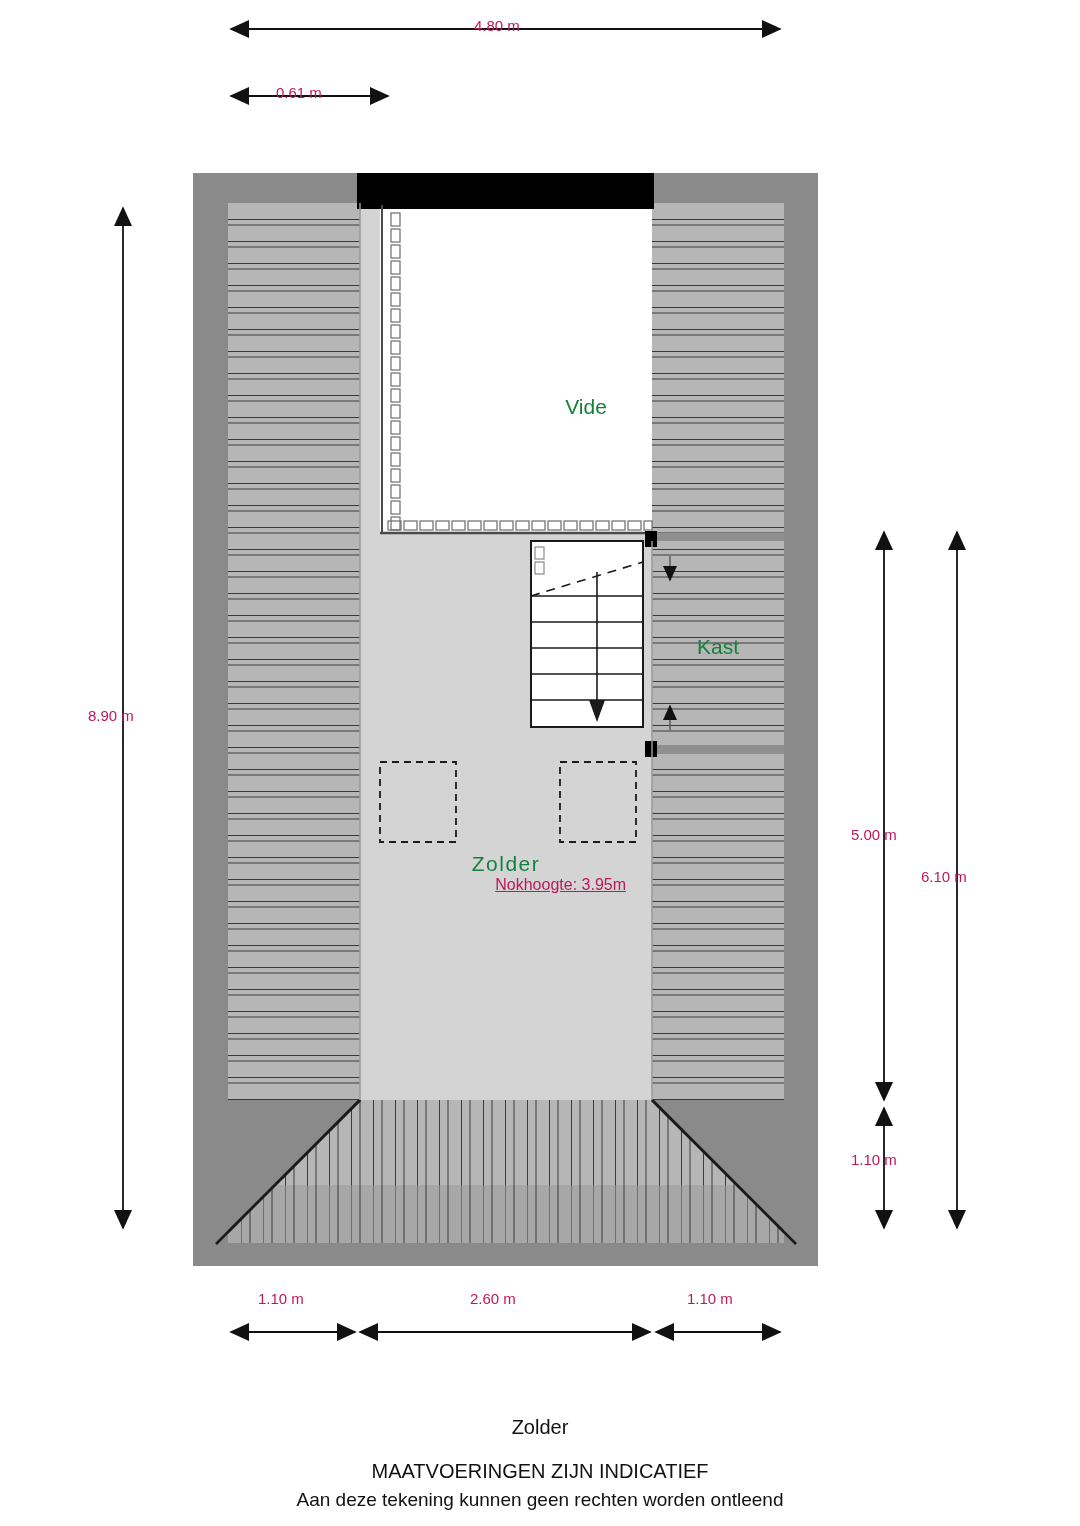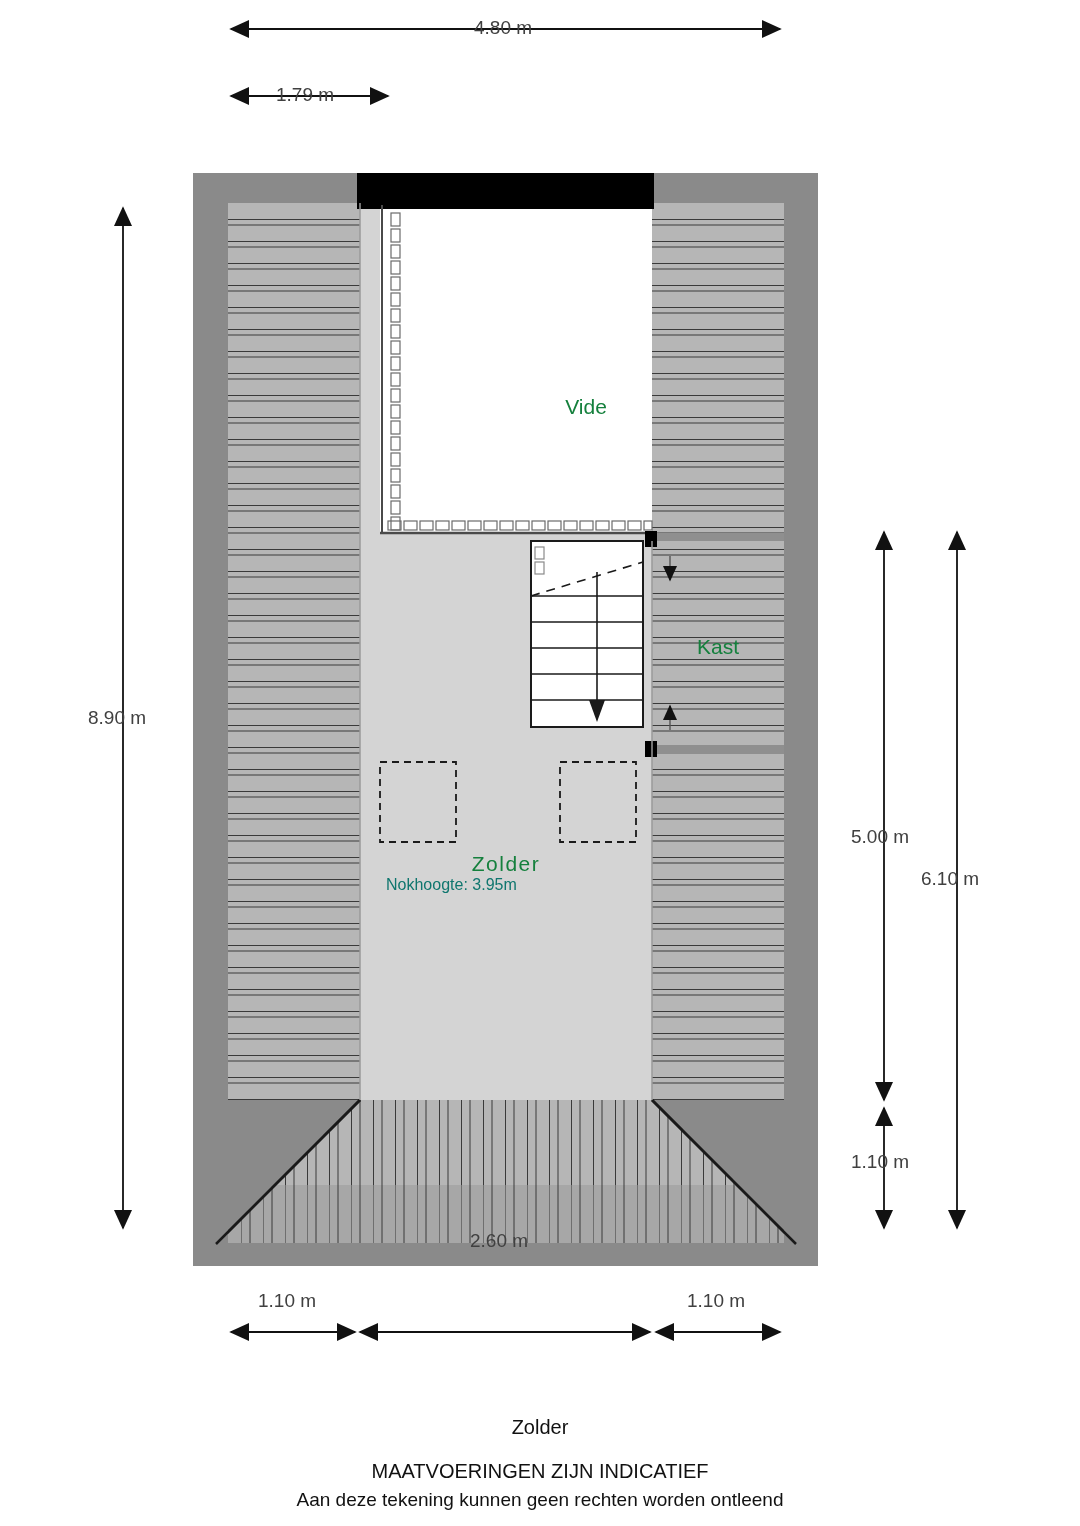--- a/index.html
+++ b/index.html
@@ -16,38 +16,39 @@
     overflow: hidden;
   }
   .stage {
     position: absolute;
     left: 0; top: 0;
     width: 1080px;
     height: 1526px;
   }
   .dimlabel {
     position: absolute;
-    font-size: 19px;
-    color: #404040;
+    font-size: 15px;
+    color: #be185d;
     white-space: nowrap;
   }
   .roomlabel {
     position: absolute;
     font-size: 21px;
     color: #15803d;
     white-space: nowrap;
     text-align: center;
   }
   .roomlabel.spaced { letter-spacing: 1.5px; }
   .sublabel {
     position: absolute;
     font-size: 16px;
-    color: #0f766e;
+    color: #be185d;
     white-space: nowrap;
-    text-align: left;
+    text-align: right;
+    text-decoration: underline;
   }
   .footer {
     position: absolute;
     width: 100%;
     text-align: center;
     font-size: 20px;
     color: #111;
   }
   .footer.small { font-size: 19px; }
   svg { display: block; }
@@ -301,30 +302,30 @@
     <line x1="884" y1="1108" x2="884" y2="1228" stroke="#111" stroke-width="1.8" marker-start="url(#arrowStart)" marker-end="url(#arrowEnd)"></line>
 
     <line x1="957" y1="532" x2="957" y2="1228" stroke="#111" stroke-width="1.8" marker-start="url(#arrowStart)" marker-end="url(#arrowEnd)"></line>
 
     <line x1="231" y1="1332" x2="355" y2="1332" stroke="#111" stroke-width="1.8" marker-start="url(#arrowStart)" marker-end="url(#arrowEnd)"></line>
     <line x1="360" y1="1332" x2="650" y2="1332" stroke="#111" stroke-width="1.8" marker-start="url(#arrowStart)" marker-end="url(#arrowEnd)"></line>
     <line x1="656" y1="1332" x2="780" y2="1332" stroke="#111" stroke-width="1.8" marker-start="url(#arrowStart)" marker-end="url(#arrowEnd)"></line>
   </svg>
 
   <div class="dimlabel" style="left:474px; top:17px;">4.80 m</div>
-  <div class="dimlabel" style="left:276px; top:84px;">1.79 m</div>
+  <div class="dimlabel" style="left:276px; top:84px;">0.61 m</div>
 
   <div class="dimlabel" style="left:88px; top:707px;">8.90 m</div>
 
   <div class="dimlabel" style="left:851px; top:806px;margin-top:20px;">5.00 m</div>
   <div class="dimlabel" style="left:921px; top:868px;">6.10 m</div>
   <div class="dimlabel" style="left:851px; top:1151px;">1.10 m</div>
 
   <div class="dimlabel" style="left:258px; top:1290px;">1.10 m</div>
-  <div class="dimlabel" style="left:470px; top:1230px;">2.60 m</div>
+  <div class="dimlabel" style="left:470px; top:1290px;">2.60 m</div>
   <div class="dimlabel" style="left:687px; top:1290px;">1.10 m</div>
 
   <div class="roomlabel" style="left:516px; top:395px; width:140px;">Vide</div>
   <div class="roomlabel" style="left:652px; top:627px; width:132px;margin-top:8px;">Kast</div>
   <div class="roomlabel spaced" style="left:386px; top:852px; width:240px;">Zolder</div>
   <div class="sublabel" style="left:386px; top:876px; width:240px;">Nokhoogte: 3.95m</div>
 
   <div class="footer" style="top:1416px;">Zolder</div>
   <div class="footer" style="top:1460px;">MAATVOERINGEN ZIJN INDICATIEF</div>
   <div class="footer small" style="top:1489px;">Aan deze tekening kunnen geen rechten worden ontleend</div>

